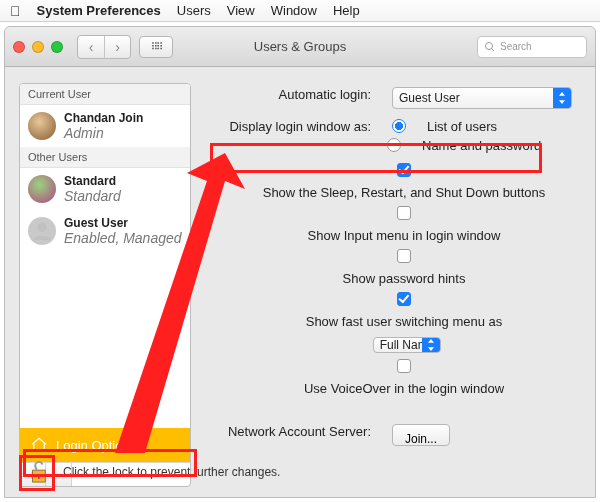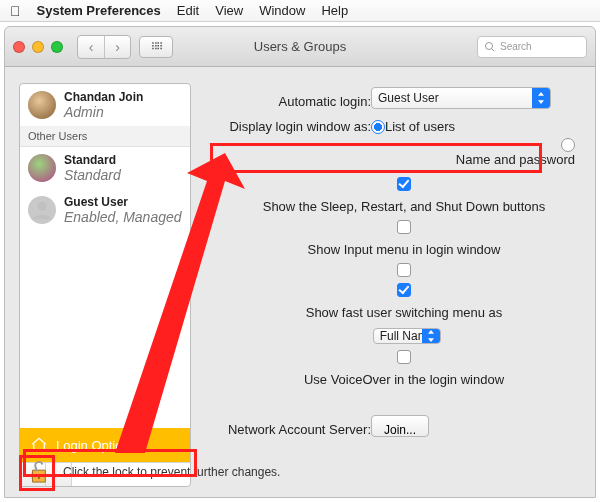--- a/index.html
+++ b/index.html
@@ -35,54 +35,54 @@
   .uname{ font-size:12px; font-weight:600; color:#222;}
   .urole{ font-size:14px; color:#777;font-style:italic;}
   .spacer{ flex:1; }
   .loginopt{ background:#ffbf00; color:#fff; display:flex; align-items:center; gap:8px; padding:8px 10px; font-size:13px; font-weight:500;}
   .loginopt svg{ width:18px; height:18px; fill:none; stroke:#fff; stroke-width:1.6;}
   .addremove{ display:flex; border-top:1px solid #d4d4d4; height:24px;}
   .addremove button{ width:26px; border:none; background:linear-gradient(#fdfdfd,#ededed); border-right:1px solid #d4d4d4; font-size:15px; color:#555;}
 
   
   .main { flex:1; padding:4px 6px 0 6px; }
-  .row{ display:flex; align-items:flex-end; gap:0; margin-bottom:10px; font-size:13px; }
+  .row{ display:flex; align-items:flex-start; gap:21px; margin-bottom:10px; font-size:13px; }
   .row .lbl{ width:160px; text-align:right; color:#222;}
   .select{ flex:1; max-width:180px; height:22px; border:1px solid #b6b6b6; border-radius:4px; background:linear-gradient(#fff,#f0f0f0); display:flex; align-items:center; padding:0 6px; position:relative; font-size:12px;}
   .select .arrow{ position:absolute; right:0; top:0; bottom:0; width:18px; background:#1a7cff; border-radius:0 3px 3px 0; display:flex; align-items:center; justify-content:center; }
   .select .arrow svg{ width:8px; height:12px; fill:#fff;}
   .radio, .check{ width:14px; height:14px; border:1px solid #999; background:#fff; flex:none; display:inline-flex; align-items:center; justify-content:center;}
   .radio{ border-radius:50%; }
   .radio.on{ border-color:#1a7cff; background:radial-gradient(circle,#1a7cff 45%, #fff 50%);}
   .check{ border-radius:3px;}
   .check.on{ background:#1a7cff; border-color:#1a7cff;}
   .check.on::after{ content:""; width:4px; height:8px; border:solid #fff; border-width:0 2px 2px 0; transform:rotate(40deg) translate(-1px,-1px);}
   .opt{ display:flex; align-items:center; gap:8px; margin:6px 0 6px 22px; font-size:13px;flex-direction:column;}
-  .indent-radio{ margin-left:176px;flex-direction:column;}
+  .indent-radio{ margin-left:176px;}
   .btn{ height:22px; padding:7px 12px; border:1px solid #b6b6b6; border-radius:4px; background:linear-gradient(#fff,#ececec); font-size:12px;}
   .footer{ position:absolute; left:18px; bottom:10px; display:flex; align-items:center; gap:10px; font-size:12px; color:#333;}
   .lockwrap{ width:30px; height:30px; display:flex; align-items:center; justify-content:center;}
   .lockwrap svg{ width:22px; height:26px;}
 
   
   .hl{ position:absolute; border:3px solid #ff1f1f; pointer-events:none;}
   .hl1{ left:205px; top:76px; width:332px; height:30px;}
   .hl2{ left:18px; top:382px; width:174px; height:28px;}
   .hl3{ left:14px; bottom:6px; width:36px; height:36px;}
 
   
   .arrow-svg{ position:absolute; left:70px; top:86px; width:170px; height:300px; pointer-events:none;}
 </style>
 </head>
 <body>
 
 <div class="menubar">
   <span class="apple"></span>
   <span class="appname">System Preferences</span>
-  <span>Edit</span>
+  <span>Users</span>
   <span>View</span>
   <span>Window</span>
   <span>Help</span>
 </div>
 
 <div class="window">
   <div class="toolbar">
     <div class="traffic">
       <div class="dot red"></div>
       <div class="dot yellow"></div>
@@ -101,20 +101,21 @@
           <circle cx="10" cy="10" r="7"></circle>
           <line x1="20" y1="20" x2="15" y2="15"></line>
         </svg>
       <span>Search</span>
     </div>
   </div>
 
   <div class="body">
 
     <div class="sidebar">
+      <div class="sechdr">Current User</div>
       <div class="userrow">
         <div class="avatar av1"></div>
         <div>
           <div class="uname">Chandan Join</div>
           <div class="urole">Admin</div>
         </div>
       </div>
       <div class="sechdr">Other Users</div>
       <div class="userrow">
         <div class="avatar av2"></div>
@@ -175,20 +176,21 @@
       <div class="opt">
         <span class="check on"></span>
         <span>Show the Sleep, Restart, and Shut Down buttons</span>
       </div>
       <div class="opt">
         <span class="check"></span>
         <span>Show Input menu in login window</span>
       </div>
       <div class="opt">
         <span class="check"></span>
+        <span>Show password hints</span>
       </div>
       <div class="opt">
         <span class="check on"></span>
         <span>Show fast user switching menu as</span>
         <div class="select" style="max-width:110px; margin-left:6px;">
           <span>Full Name</span>
           <span class="arrow">
               <svg viewBox="0 0 10 16">
                 <path d="M5 0l4 5H1zM5 16l4-5H1z"></path>
               </svg>

